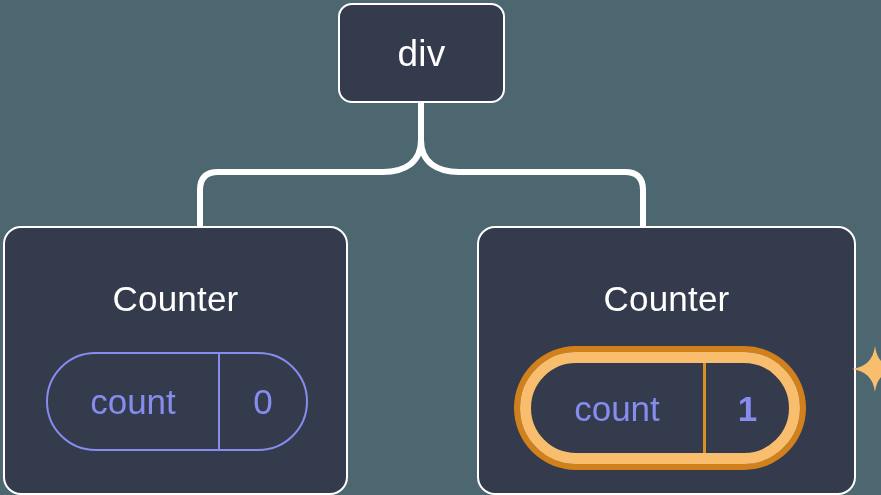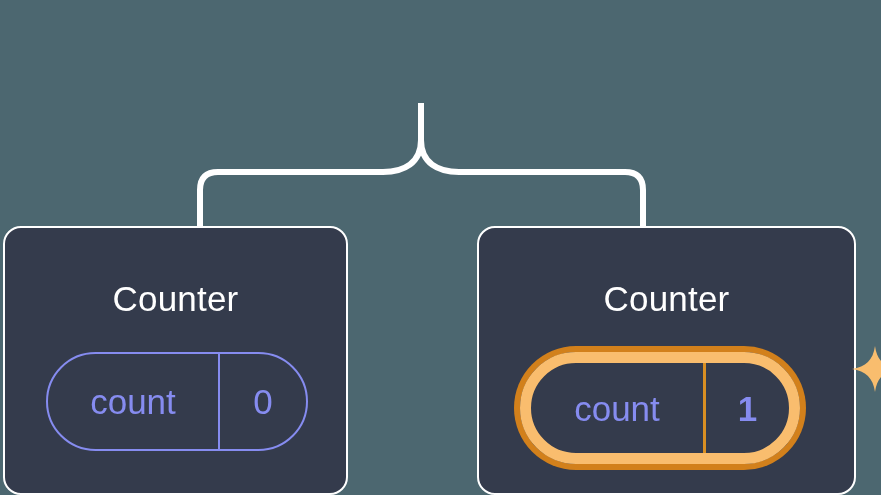--- a/index.html
+++ b/index.html
@@ -179,20 +179,23 @@
                L200,226"></path>
 
       <path d="M421,140
                C421,163 438,172 459,172
                L625,172
                C637,172 643,178 643,190
                L643,226"></path>
     </g>
   </svg>
 
+  <div class="node node-root">
+    <span class="node-title">div</span>
+  </div>
 
   <div class="node node-child node-left">
     <span class="node-title">Counter</span>
 
     <div class="pill-wrap pill-wrap-left">
       <div class="pill pill-plain">
         <span class="pill-key">count</span>
         <span class="pill-divider"></span>
         <span class="pill-val">0</span>
       </div>

